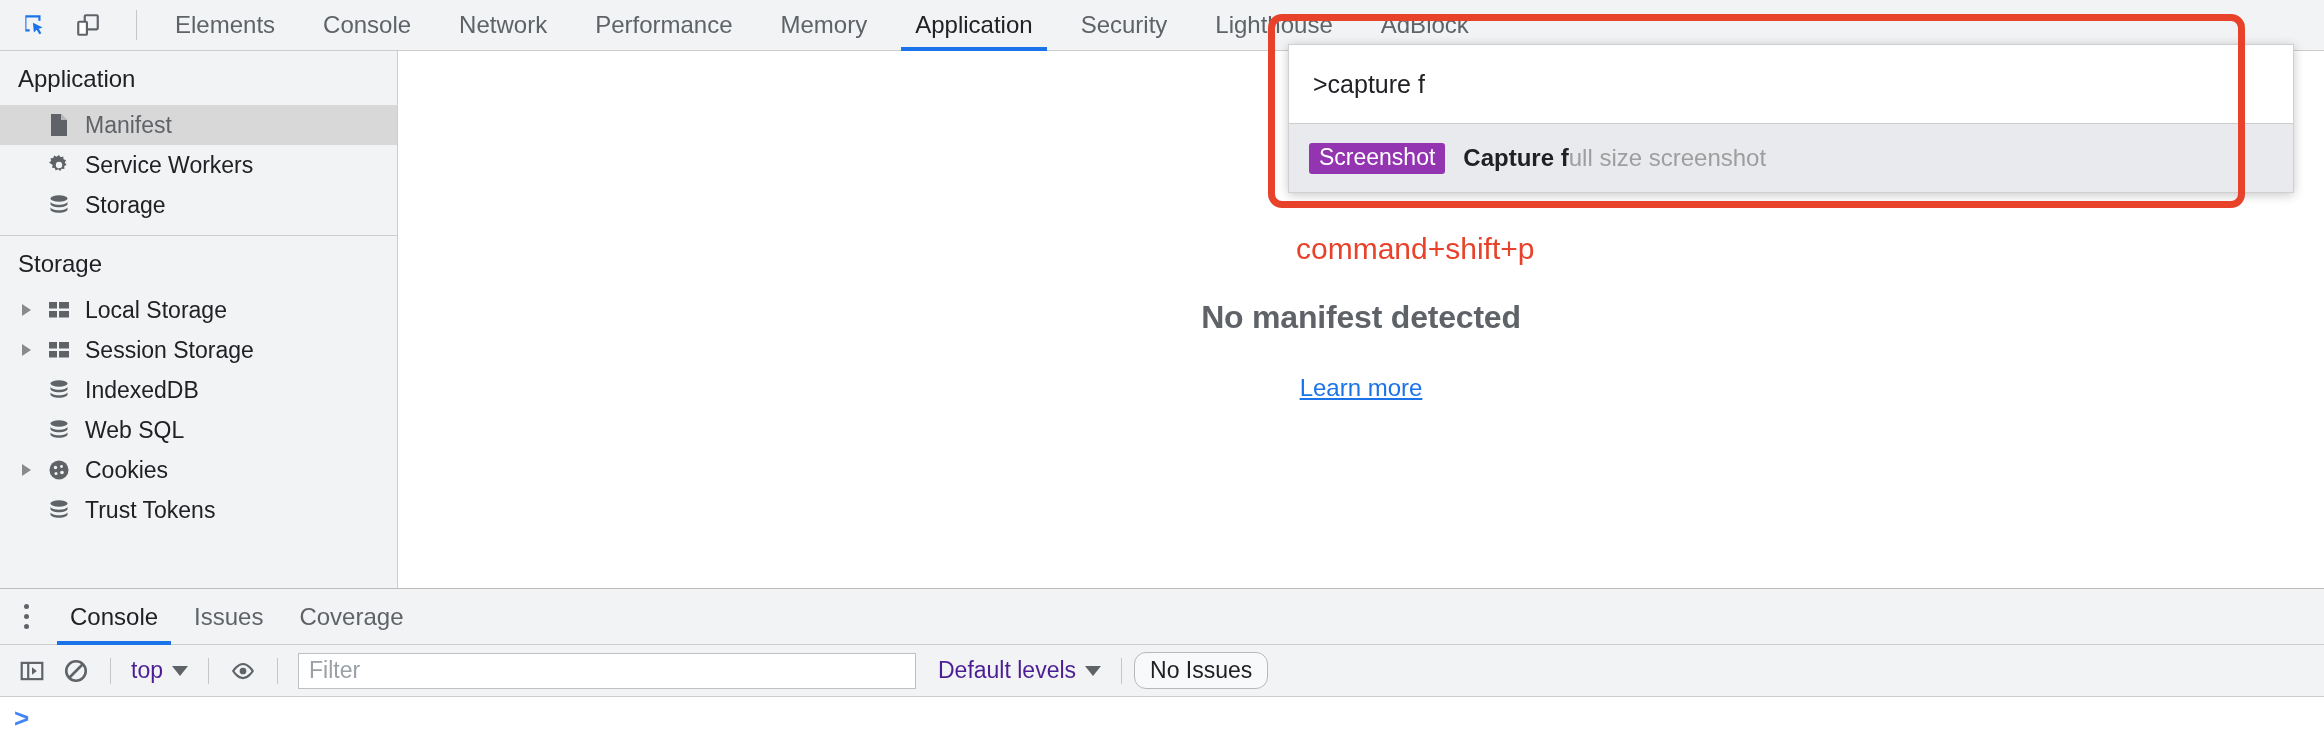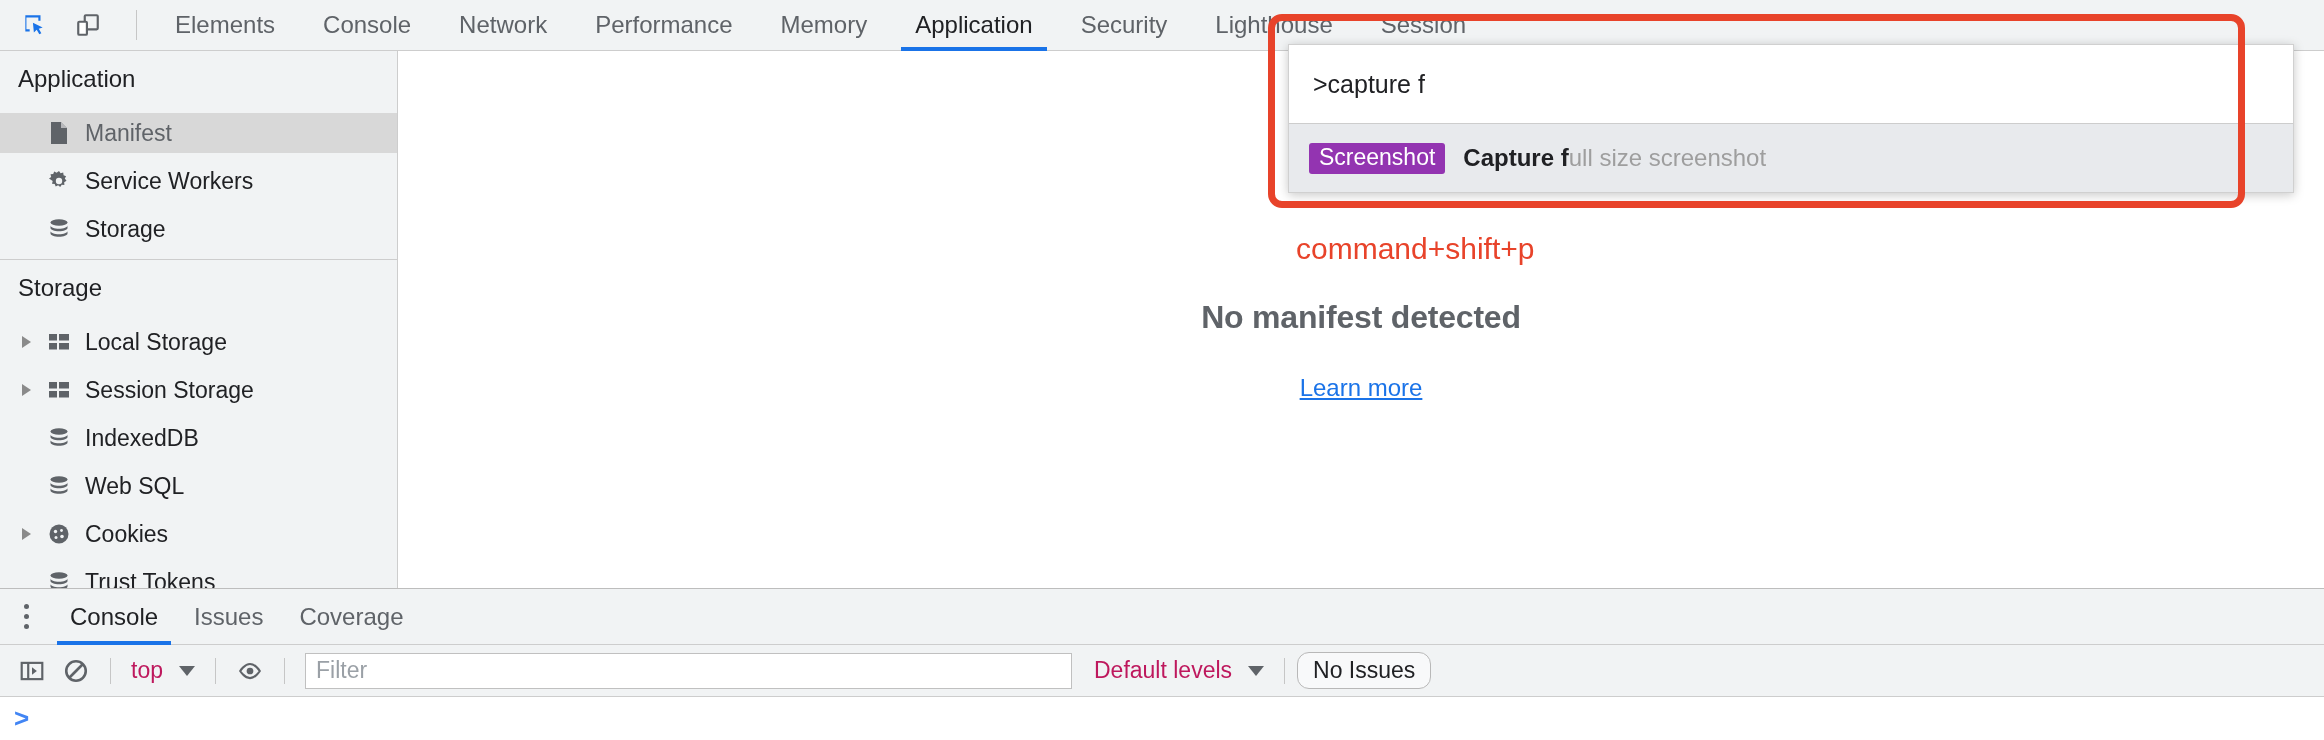--- a/index.html
+++ b/index.html
@@ -71,21 +71,20 @@
   .sb-group { background: #f1f3f4; }
   .sb-divider { height: 1px; background: #cdcdcd; margin-top: 10px; }
   .sb-item {
     display: flex; align-items: center;
     height: 40px;
     padding-left: 46px;
     font-size: 23px;
     color: #202124;
     cursor: pointer;
     position: relative;
-    margin-top: 8px;
   }
   .sb-item.selected { background: #d8d8d8; color: #5f6368; }
   .sb-item .ico {
     width: 26px; height: 26px;
     margin-right: 13px;
     display: inline-flex; align-items: center; justify-content: center;
     flex: none;
   }
   .sb-item .twisty {
     position: absolute; left: 22px; top: 50%;
@@ -222,27 +221,27 @@
     border-bottom: 1px solid #cdcdcd;
     padding-left: 10px;
   }
   .ct-btn {
     width: 44px; height: 44px;
     display: flex; align-items: center; justify-content: center;
     cursor: pointer;
   }
   .ct-sep { width: 1px; height: 26px; background: #c6c6c6; margin: 0 12px; }
   .ct-select {
-    display: flex; align-items: center; gap: 16px;
-    font-size: 23px; color: #be185d;
+    display: flex; align-items: center; gap: 9px;
+    font-size: 23px; color: #4c1d95;
     padding: 0 8px; cursor: pointer;
   }
   .caret { width: 0; height: 0; border-left: 8px solid transparent; border-right: 8px solid transparent; border-top: 10px solid #5f6368; }
   .filter-input {
-    width: 767px; height: 36px;
+    width: 618px; height: 36px;
     border: 1px solid #c0c0c0;
     background: #ffffff;
     font-size: 23px;
     color: #202124;
     padding: 0 10px;
     margin-left: 8px;
     outline: none;
     font-family: "Liberation Sans", sans-serif;
   }
   .filter-input::placeholder { color: #9aa0a6; }
@@ -304,21 +303,21 @@
       <div class="tab active">
           <span>Application</span>
         </div>
       <div class="tab">
           <span>Security</span>
         </div>
       <div class="tab">
           <span>Lighthouse</span>
         </div>
       <div class="tab">
-          <span>Session</span>
+          <span>AdBlock</span>
         </div>
     </div>
   </div>
 
   <div class="main">
 
     <div class="sidebar">
       <div class="sb-group">
         <div class="sb-section-title">Application</div>
 

